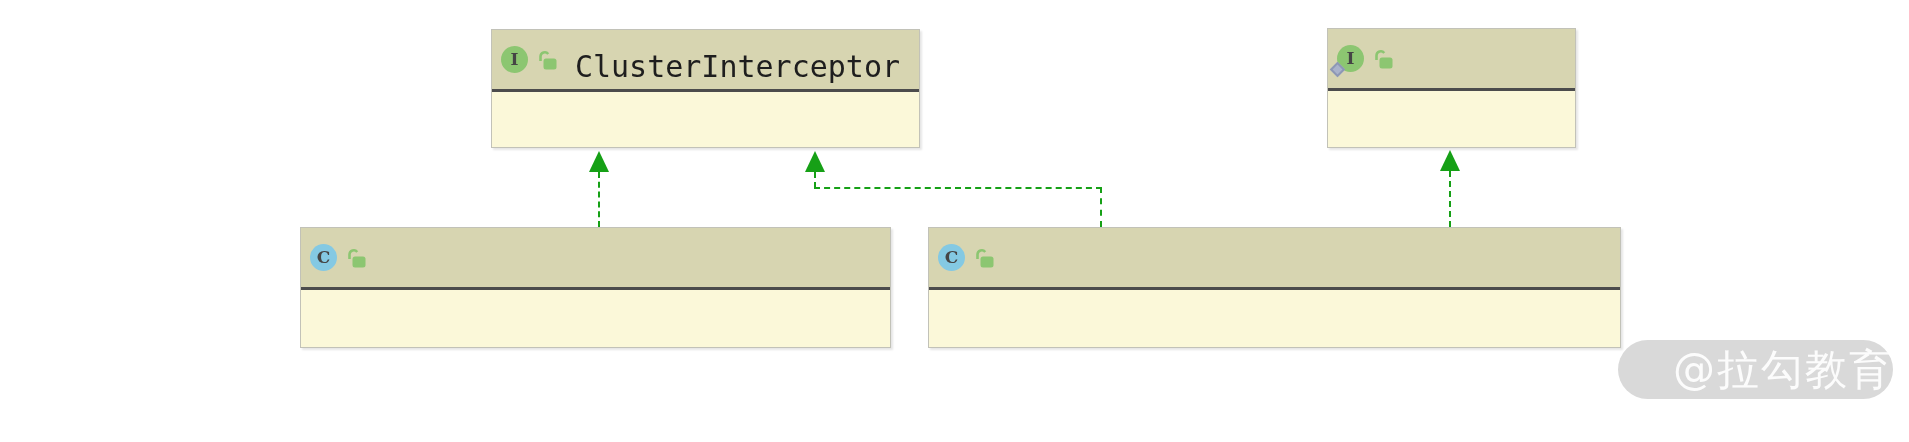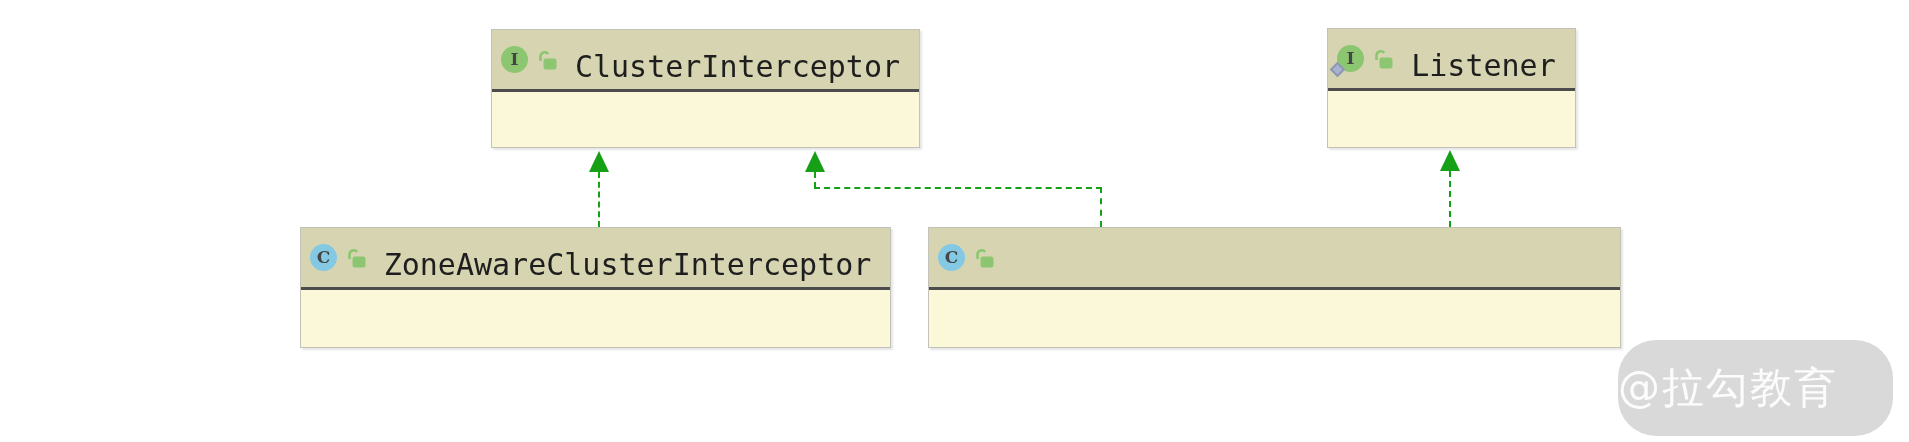--- a/index.html
+++ b/index.html
@@ -69,23 +69,23 @@
   
   .vline { position:absolute; width:0; border-left:2px dashed var(--edge-green); }
   .hline { position:absolute; height:0; border-top:2px dashed var(--edge-green); }
   .arrowhead {
     position:absolute; width:0; height:0;
     border-left:10px solid transparent;
     border-right:10px solid transparent;
     border-bottom:21px solid var(--edge-green);
   }
   .watermark {
-    position:absolute; left:1618px; top:340px; width:275px; height:96px;
+    position:absolute; left:1618px; top:340px; width:275px; height:59px;
     background:var(--watermark-fill); border-radius:38px;
-    display:flex; align-items:center; justify-content:flex-start;
+    display:flex; align-items:center; justify-content:flex-end;
     font-family:"DejaVu Sans", sans-serif;
     font-size:42px; letter-spacing:2px; color:var(--watermark-text);
     z-index:5;
   }
 </style>
 </head>
 <body>
 
 <div class="stage">
 
@@ -127,37 +127,35 @@
       <span class="icon-wrap">
         <span class="icon-circle icon-interface">I</span>
         <span class="badge-diamond"></span>
       </span>
       <span class="lock-wrap">
         <svg width="24" height="24" viewBox="0 0 24 24">
           <path d="M5.5 13 L5.5 8.6 A4.3 4.3 0 0 1 13.2 6" fill="none" stroke="var(--lock-green)" stroke-width="2.6"></path>
           <rect x="8.5" y="10.5" width="13" height="11" rx="2.5" fill="var(--lock-green)"></rect>
         </svg>
       </span>
-      <span class="node-label">Listener</span>
     </div>
     <div class="node-body"></div>
   </div>
 
   <div class="node node-zoneaware">
     <div class="node-header">
       <span class="icon-wrap">
         <span class="icon-circle icon-class">C</span>
       </span>
       <span class="lock-wrap">
         <svg width="24" height="24" viewBox="0 0 24 24">
           <path d="M5.5 13 L5.5 8.6 A4.3 4.3 0 0 1 13.2 6" fill="none" stroke="var(--lock-green)" stroke-width="2.6"></path>
           <rect x="8.5" y="10.5" width="13" height="11" rx="2.5" fill="var(--lock-green)"></rect>
         </svg>
       </span>
-      <span class="node-label">ZoneAwareClusterInterceptor</span>
     </div>
     <div class="node-body"></div>
   </div>
 
   <div class="node node-consumer">
     <div class="node-header">
       <span class="icon-wrap">
         <span class="icon-circle icon-class">C</span>
       </span>
       <span class="lock-wrap">

